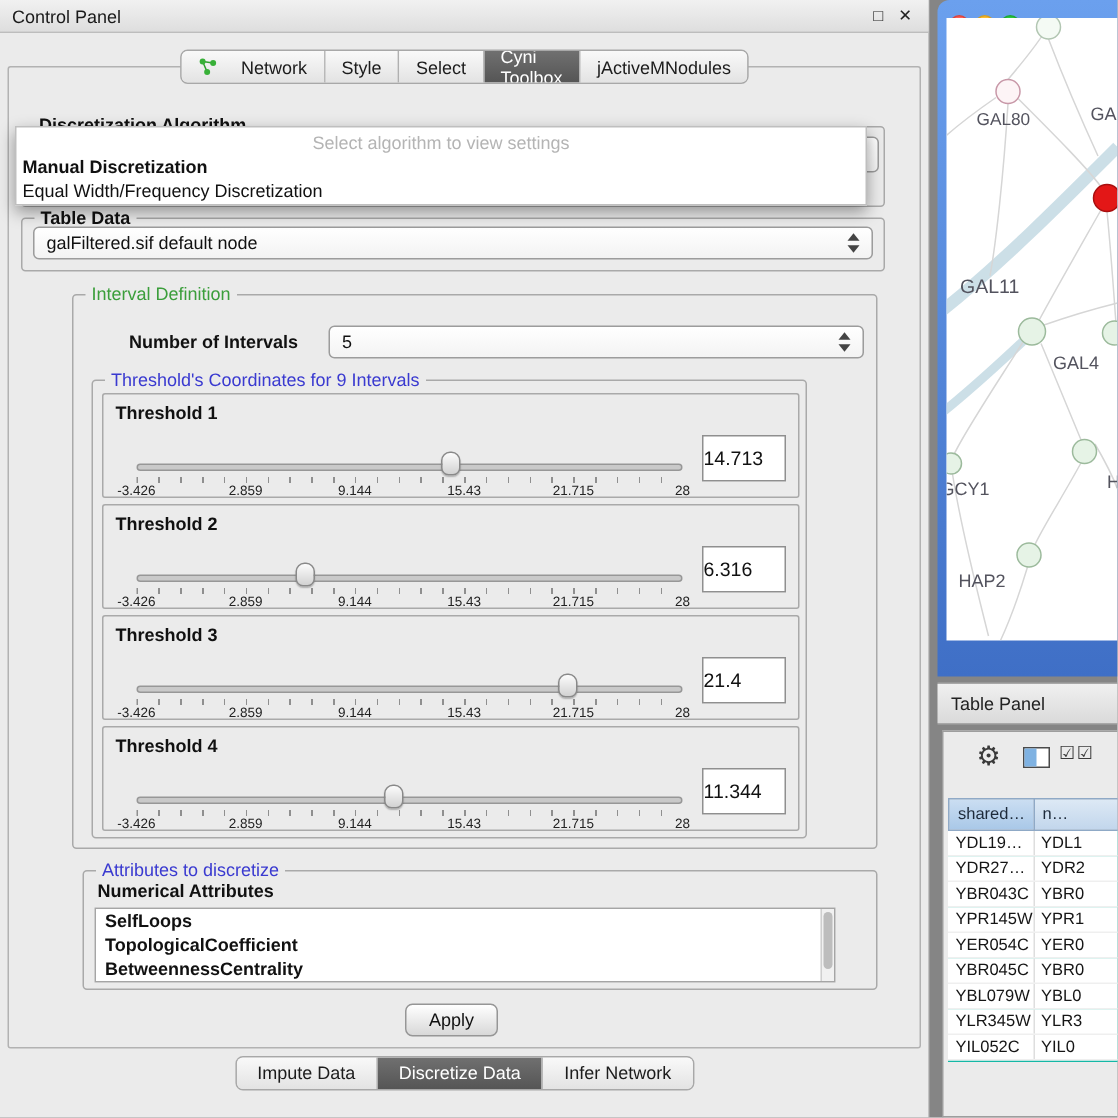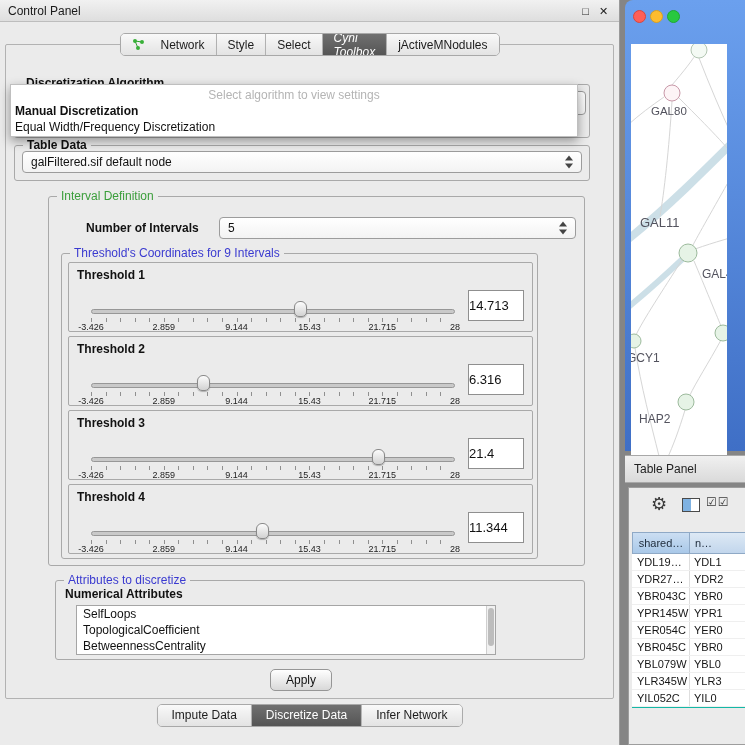--- a/index.html
+++ b/index.html
@@ -10,21 +10,21 @@
   #control-panel { position:absolute; left:0; top:0; width:620px; height:745px; background:#ebebeb; border-right:1px solid #9a9a9a; }
   .titlebar { position:absolute; left:0; top:0; width:100%; height:22px; background:linear-gradient(#f1f1f1,#dedede); border-bottom:1px solid #bdbdbd; }
   .titlebar .tb-text { position:absolute; left:8px; top:0; line-height:22px; font-size:12px; color:#1a1a1a; }
   .win-btn { position:absolute; top:3px; width:15px; height:16px; text-align:center; font-size:11px; line-height:16px; color:#222; cursor:default; }
 
   .content-frame { position:absolute; left:5px; top:44px; width:609px; height:655px; border:1px solid #b2b2b2; border-radius:2px; background:#ebebeb; }
 
   .top-tabs { position:absolute; top:33px; left:50%; transform:translateX(-50%); display:flex; height:23px; border:1px solid #a8a8a8; border-radius:5px; overflow:hidden; background:#ededed; z-index:20; }
   .tab { display:flex; align-items:center; gap:16px; padding:0 11px; font-size:12px; color:#1c1c1c; background:linear-gradient(#f9f9f9,#e3e3e3); border-right:1px solid #b0b0b0; cursor:default; }
   .tab:last-child { border-right:none; }
-  .tab.selected { background:linear-gradient(#707070,#555555); color:#fff;font-style:italic; }
+  .tab.selected { background:linear-gradient(#707070,#555555); color:#fff; }
 
   .group { position:absolute; border:1px solid #a9a9a9; border-radius:3px; }
   .group-title { position:absolute; top:-8px; left:8px; background:#ebebeb; padding:0 4px; font-size:12px; line-height:14px; color:#111; white-space:nowrap; }
   .group-title.bold { font-weight:bold; }
   .group-title.green { color:#3b9e3b; }
   .group-title.blue { color:#3a3ad0; }
 
   .combo { position:absolute; background:linear-gradient(#ffffff,#f3f3f3); border:1px solid #9c9c9c; border-radius:4px; }
   .combo .combo-text { position:absolute; left:8px; top:0; line-height:20px; font-size:12px; color:#111; white-space:nowrap; }
   .stepper { position:absolute; right:7px; top:50%; width:9px; height:13px; transform:translateY(-50%); }
@@ -55,21 +55,21 @@
   .apply-btn { position:absolute; left:270px; top:669px; width:62px; height:22px; border:1px solid #969696; border-radius:5px; background:linear-gradient(#ffffff,#d8d8d8); font-size:12px; color:#111; text-align:center; line-height:20px; cursor:default; }
 
   .bottom-tabs { position:absolute; top:704px; left:50%; transform:translateX(-50%); display:flex; height:23px; border:1px solid #a8a8a8; border-radius:5px; overflow:hidden; z-index:5; }
   .btab { padding:0 14px; font-size:12px; line-height:21px; color:#1c1c1c; background:linear-gradient(#f9f9f9,#e3e3e3); border-right:1px solid #b0b0b0; white-space:nowrap; }
   .btab:last-child { border-right:none; }
   .btab.selected { background:linear-gradient(#707070,#555555); color:#fff; }
 
   
   #network-window { position:absolute; left:625px; top:0; width:120px; height:451px; background:linear-gradient(#6ba0ee,#3f6fc6); border-radius:8px 0 0 0; }
   .traffic { position:absolute; top:10px; width:13px; height:13px; border-radius:50%; }
-  .net-canvas { position:absolute; left:6px; top:44px; width:96px; height:415px; background:#ffffff; overflow:hidden; }
+  .net-canvas { position:absolute; left:6px; top:12px; width:114px; height:415px; background:#ffffff; overflow:hidden; }
 
   
   #table-panel-bar { position:absolute; left:625px; top:455px; width:120px; height:28px; background:linear-gradient(#f0f0f0,#dadada); border-top:1px solid #a8a8a8; border-bottom:1px solid #a8a8a8; }
   #table-panel-bar span { position:absolute; left:9px; line-height:26px; font-size:12px; color:#222; }
   #table-window { position:absolute; left:628px; top:487px; width:117px; height:258px; background:#ebebeb; border:1px solid #9d9d9d; border-right:none; }
   .tw-gear { position:absolute; left:22px; top:5px; font-size:18px; color:#3a3a3a; line-height:22px; }
   .tw-cols { position:absolute; left:53px; top:10px; width:18px; height:14px; border:1px solid #4a4a4a; background:#fff; }
   .tw-cols:before { content:""; position:absolute; left:0; top:0; width:8px; height:12px; background:#7fb2e2; }
   .tw-checks { position:absolute; left:77px; top:7px; font-size:12px; color:#3a3a3a; letter-spacing:1px; white-space:nowrap; }
   .tw-header { position:absolute; left:3px; top:44px; width:114px; height:22px; display:flex; }
@@ -213,21 +213,21 @@
           <span style="left:100%;">28</span>
         </div>
         <div class="t-value">11.344</div>
       </div>
     </div>
   </div>
 
   <div class="group" style="left:55px; top:580px; width:530px; height:80px;">
     <span class="group-title blue">Attributes to discretize</span>
     <span class="blabel" style="left:9px; top:6px;">Numerical Attributes</span>
-    <div class="list-box" style="left:20px; top:24px; width:420px; height:50px;">
+    <div class="list-box" style="left:7px; top:24px; width:494px; height:50px;font-weight:bold;">
       <div class="list-item">SelfLoops</div>
       <div class="list-item">TopologicalCoefficient</div>
       <div class="list-item">BetweennessCentrality</div>
       <div class="scrollbar-v">
           <div class="sb-thumb"></div>
         </div>
     </div>
   </div>
 
   <div class="apply-btn">Apply</div>

